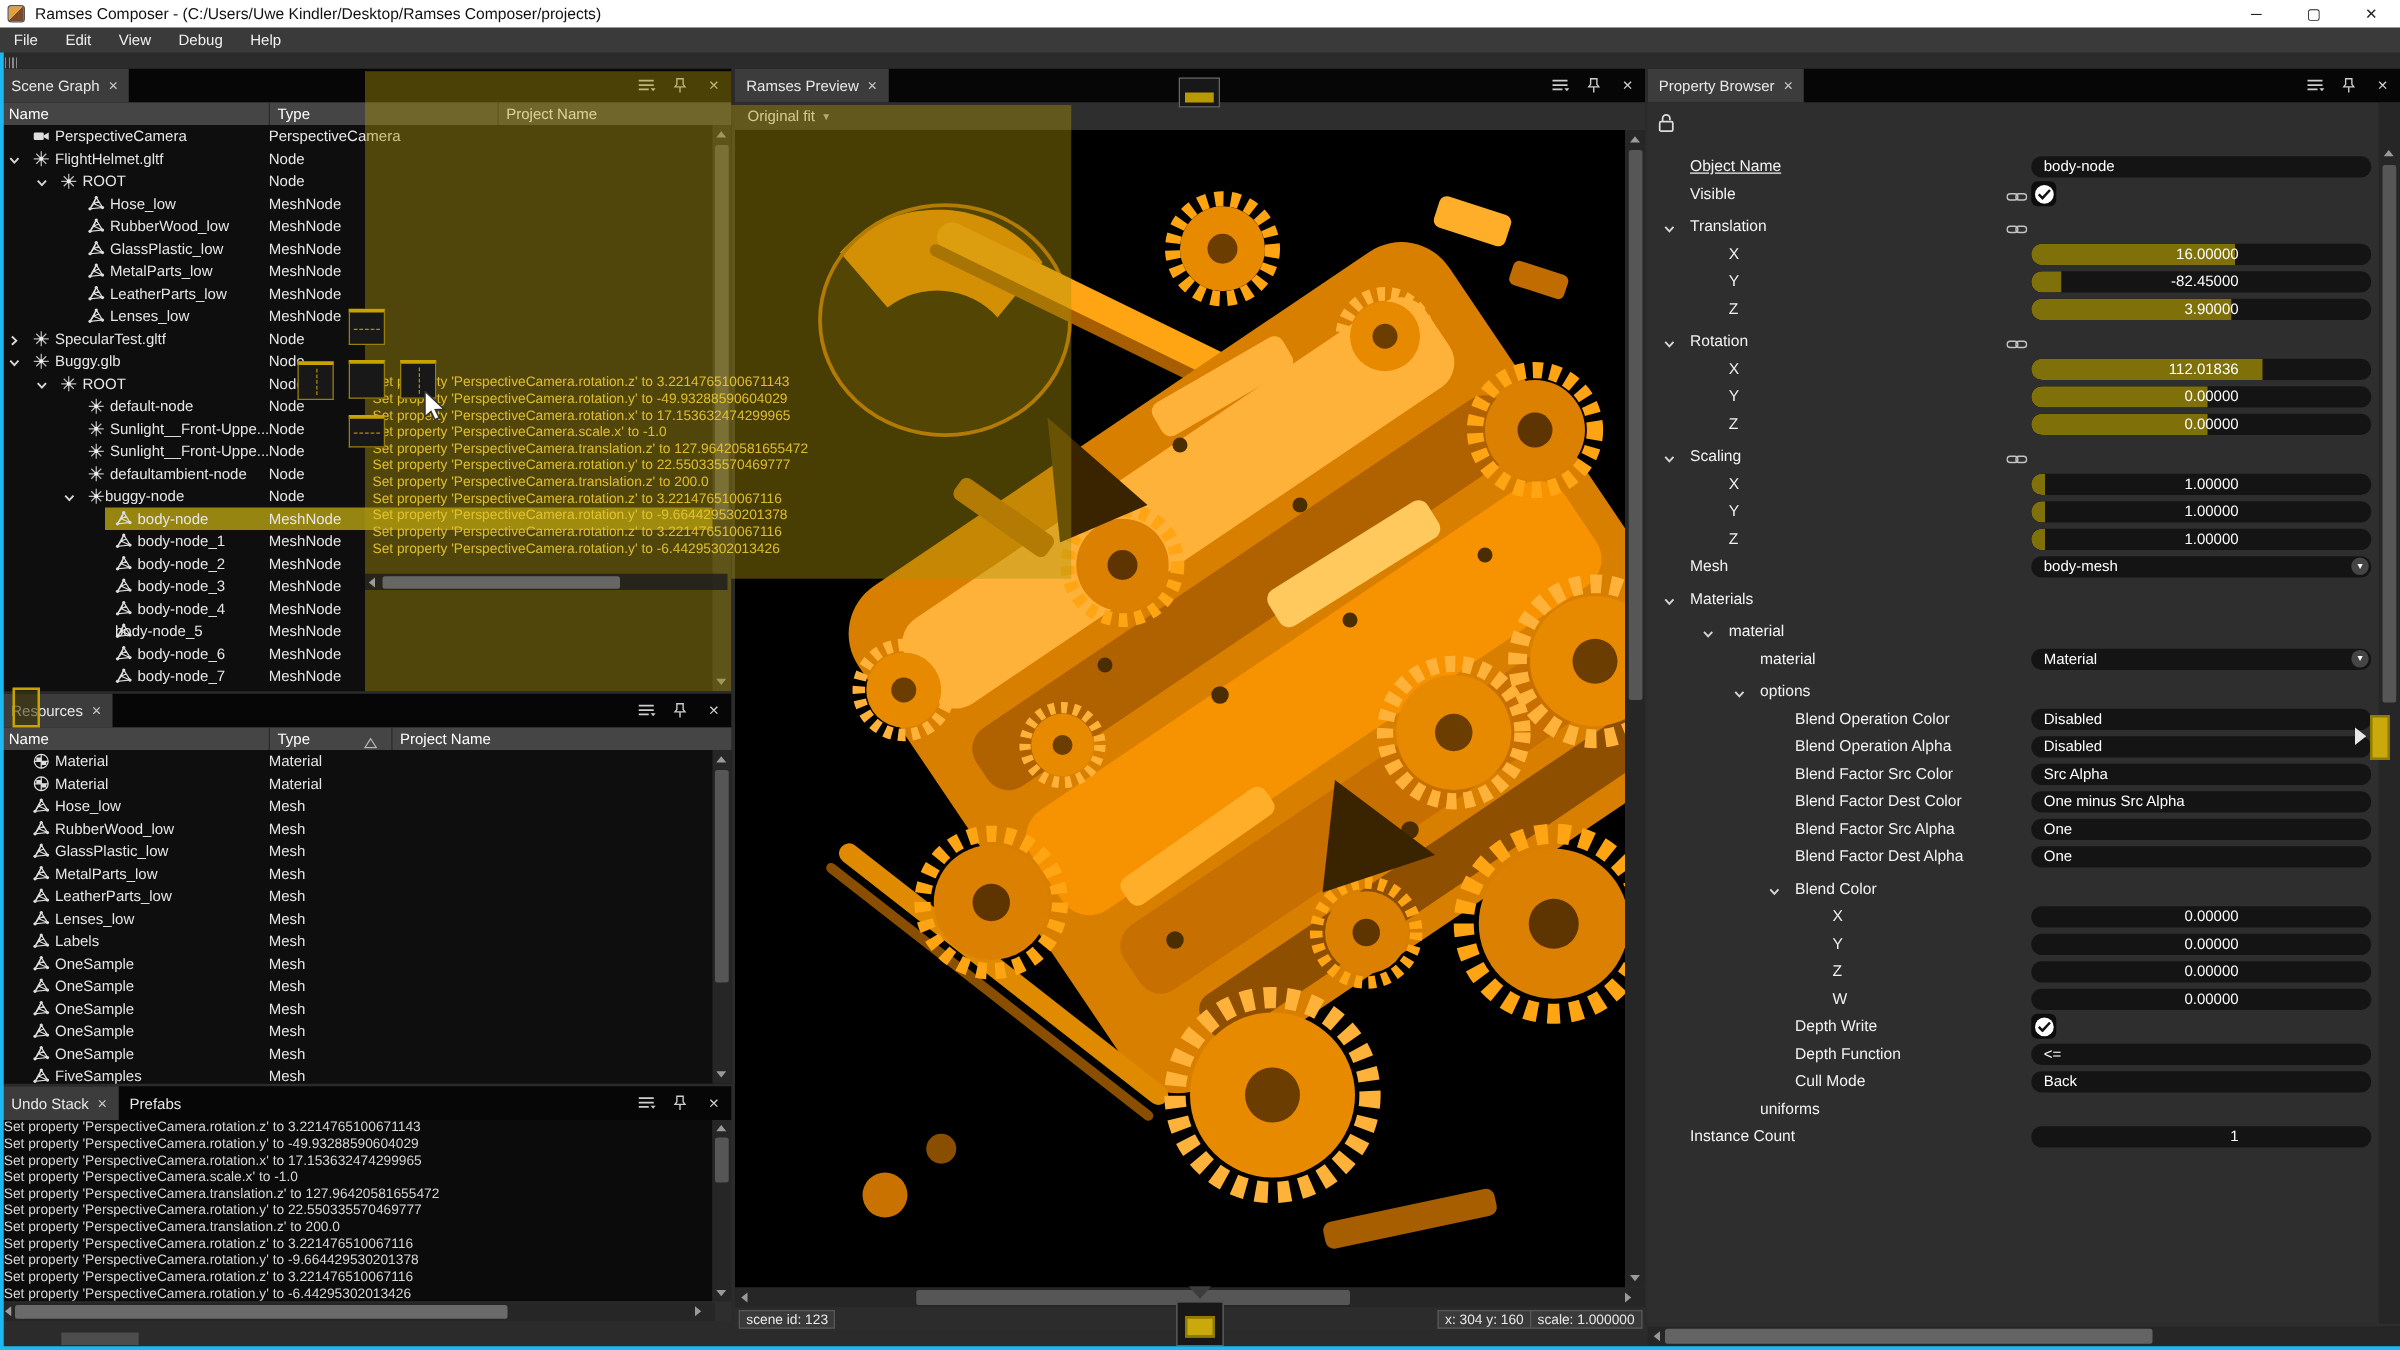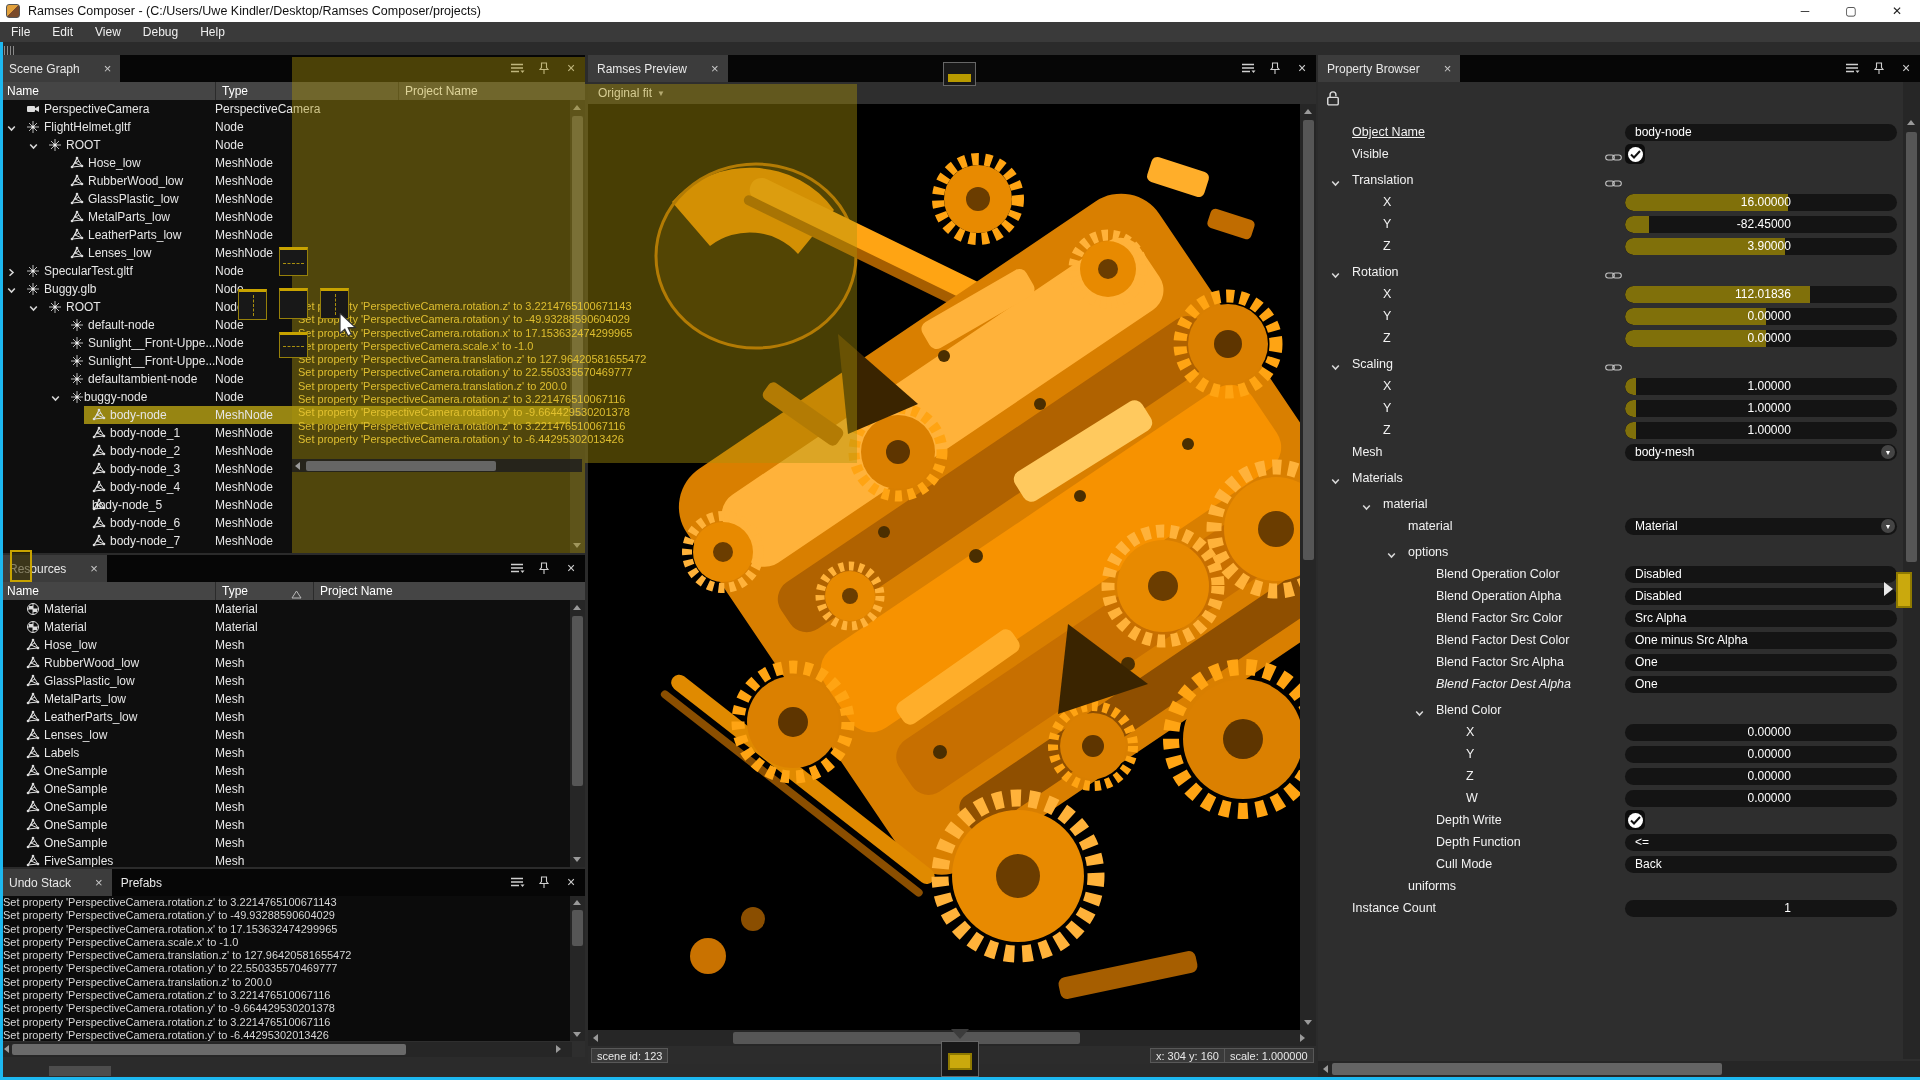--- a/index.html
+++ b/index.html
@@ -18,21 +18,21 @@
   #menubar { position:absolute; left:0; top:22px; width:1920px; height:20px; background:#3a3a3a;
              display:flex; align-items:center; }
   .menuitem { color:#f0f0f0; font-size:12px; padding:0 11px; height:20px; line-height:20px; }
   #corner-grip { position:absolute; left:4px; top:46px; width:10px; height:9px;
                  background:repeating-linear-gradient(90deg,#8a8a8a 0 1px,transparent 1px 3px); }
 
   
   .panel { position:absolute; background:#2e2e2e; }
   .tabbar { position:absolute; left:0; top:0; right:0; height:27px; background:#060606;
             display:flex; align-items:flex-end; }
-  .tab { height:27px; padding:0 9px; display:flex; align-items:center; gap:24px;
+  .tab { height:27px; padding:0 9px; display:flex; align-items:center; gap:7px;
          font-size:12px; color:#e8e8e8; }
   .tab.active { background:#3c3c3c; }
   .tabclose { color:#c9c9c9; font-size:13px; line-height:13px; }
   .hicons { position:absolute; right:6px; top:5px; display:flex; gap:11px; align-items:center; }
   .hico { width:16px; height:16px; display:flex; align-items:center; justify-content:center; color:#cfcfcf; }
   .colhdr { position:absolute; left:0; right:0; top:27px; height:18px; background:#454545;
             font-size:12px; color:#fff; }
   .colcell { position:absolute; top:0; height:18px; line-height:18px; padding-left:6px;
              border-left:1px solid #2b2b2b; }
   .treebody { position:absolute; left:0; right:0; bottom:0; top:45px; background:#0e0e0e; overflow:hidden; }
@@ -1029,21 +1029,21 @@
               <span class="ptext">One minus Src Alpha</span>
             </div>
           </div>
           <div class="prow">
             <span class="plabel" style="left: 118px;">Blend Factor Src Alpha</span>
             <div class="pfield">
               <span class="ptext">One</span>
             </div>
           </div>
           <div class="prow">
-            <span class="plabel" style="left: 118px; font-style: italic;">Blend Factor Dest Alpha</span>
+            <span class="plabel" style="left: 118px;">Blend Factor Dest Alpha</span>
             <div class="pfield">
               <span class="ptext">One</span>
             </div>
           </div>
           <div class="prow grp">
             <span class="pchev" style="left: 96px;"><svg width="11" height="11" viewBox="0 0 10 10">
                 <path d="M2 3.2 L5 6.4 L8 3.2" stroke="#d8d8d8" stroke-width="1.4" fill="none"></path>
               </svg></span>
             <span class="plabel" style="left: 118px;">Blend Color</span>
           </div>

